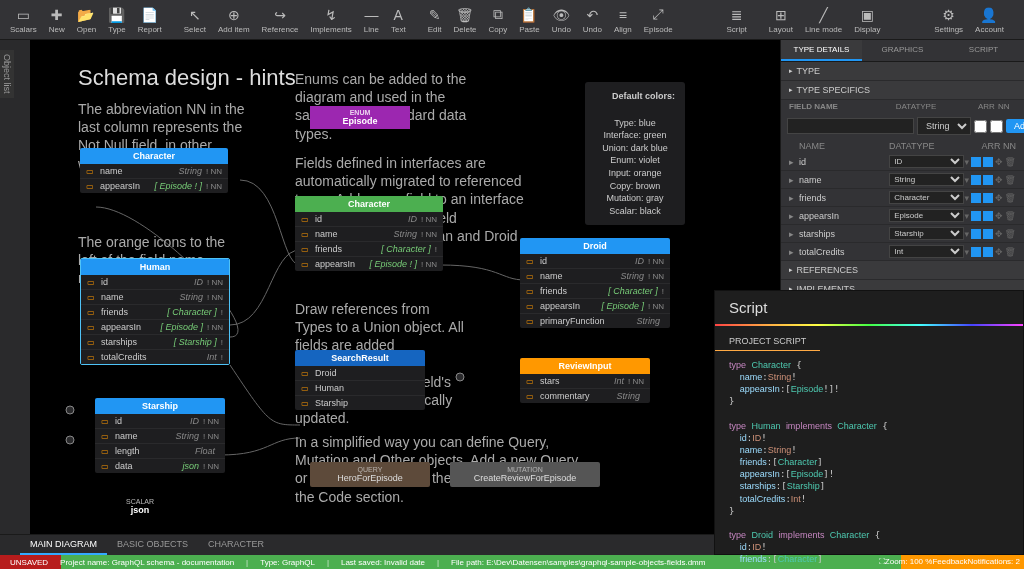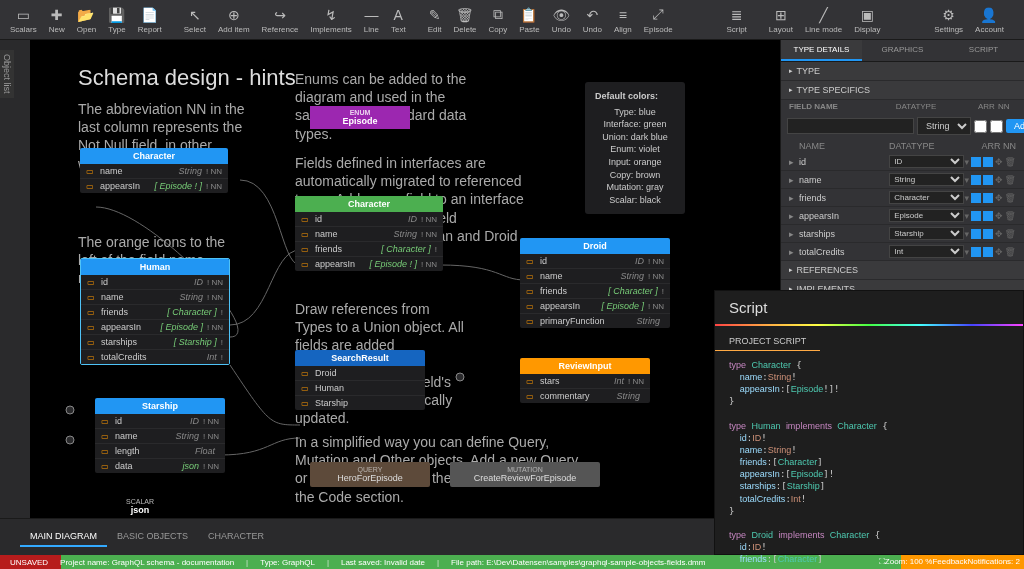--- a/index.html
+++ b/index.html
@@ -39,21 +39,21 @@
 .entity.orange .entity-header { background: #ff9800; color: #fff; }
 .entity.darkblue .entity-header { background: #1565c0; color: #fff; }
 .entity.brown { background: #5d4a3a; text-align:center; padding: 4px 8px; color:#ddd;}
 .entity.gray { background: #555; text-align:center; padding: 4px 8px; color:#ddd;}
 .entity.black { background: #000; text-align:center; padding: 8px 14px; color:#fff;}
 
 
 .colors-box { position: absolute; background: #1e1e20; border-radius: 3px; padding: 8px 10px; font-size: 9px; line-height: 1.4; }
 
 
-.bottom-tabs { position: absolute; bottom: 14px; left: 0; right: 0; background: #2a2a2c; display: flex; padding: 8px 20px; border-top: 1px solid #1a1a1a; }
+.bottom-tabs { position: absolute; bottom: 14px; left: 0; right: 0; background: #2a2a2c; display: flex; padding: 0 20px; border-top: 1px solid #1a1a1a; }
 .btab { padding: 4px 10px; font-size: 9px; color: #999; cursor: pointer; }
 .btab.active { color: #fff; border-bottom: 2px solid #3af; }
 
 
 .right-panel { position: absolute; right: 0; top: 40px; width: 244px; bottom: 14px; background: #333336; border-left: 1px solid #1a1a1a; overflow: hidden; }
 .rtabs { display: flex; border-bottom: 1px solid #1a1a1a; }
 .rtab { flex: 1; padding: 5px 4px; text-align: center; font-size: 8px; color: #999; cursor: pointer; }
 .rtab.active { color: #fff; border-bottom: 2px solid #2196f3; background: #3a3a3c; }
 .section-header { background: #3a3a3c; padding: 4px 8px; font-size: 9px; color: #ccc; cursor: pointer; display: flex; align-items: center; border-bottom: 1px solid #2a2a2c; }
 .section-header .chev { margin-right: 4px; font-size: 7px; }
@@ -230,21 +230,21 @@
   <div class="title">Schema design - hints</div>
 
   <div class="note" style="left:48px;top:60px;width:170px;">The abbreviation NN in the last column represents the Not Null field, in other words, a required field.</div>
   <div class="note" style="left:265px;top:30px;width:180px;">Enums can be added to the diagram and used in the same way as standard data types.</div>
   <div class="note" style="left:265px;top:114px;width:230px;">Fields defined in interfaces are automatically migrated to referenced types. Add a new field to an interface and see how the new field propagates to the Human and Droid types.</div>
   <div class="note" style="left:48px;top:193px;width:160px;">The orange icons to the left of the field name represent linked fields.</div>
   <div class="note" style="left:265px;top:260px;width:170px;">Draw references from Types to a Union object. All fields are added automatically. If you rename a type, the field's data type is automatically updated.</div>
   <div class="note" style="left:265px;top:393px;width:290px;">In a simplified way you can define Query, Mutation and Other objects. Add a new Query or Mutation and enter the script manually in the Code section.</div>
 
   <div class="colors-box" style="left:555px;top:42px;width:100px;">
-    <div style="text-align:left;font-weight:bold;margin-bottom:3px;">Default colors:</div>
+    <div style="text-align:right;font-weight:bold;margin-bottom:14px;">Default colors:</div>
     <div id="colors-list" style="text-align:center;">
         <div>Type: blue</div>
         <div>Interface: green</div>
         <div>Union: dark blue</div>
         <div>Enum: violet</div>
         <div>Input: orange</div>
         <div>Copy: brown</div>
         <div>Mutation: gray</div>
         <div>Scalar: black</div>
       </div>

